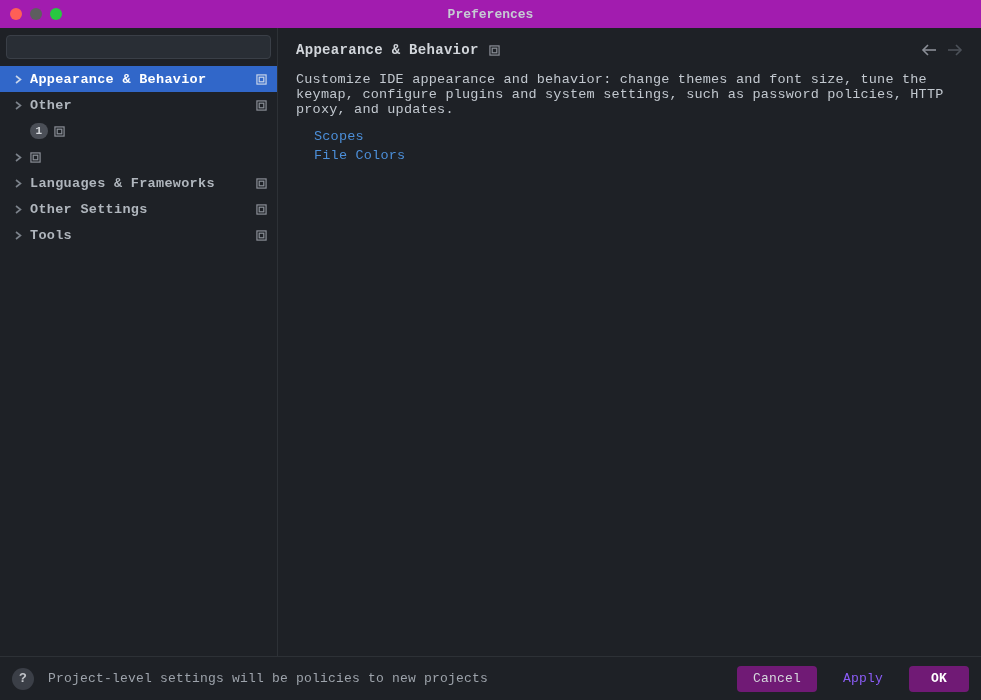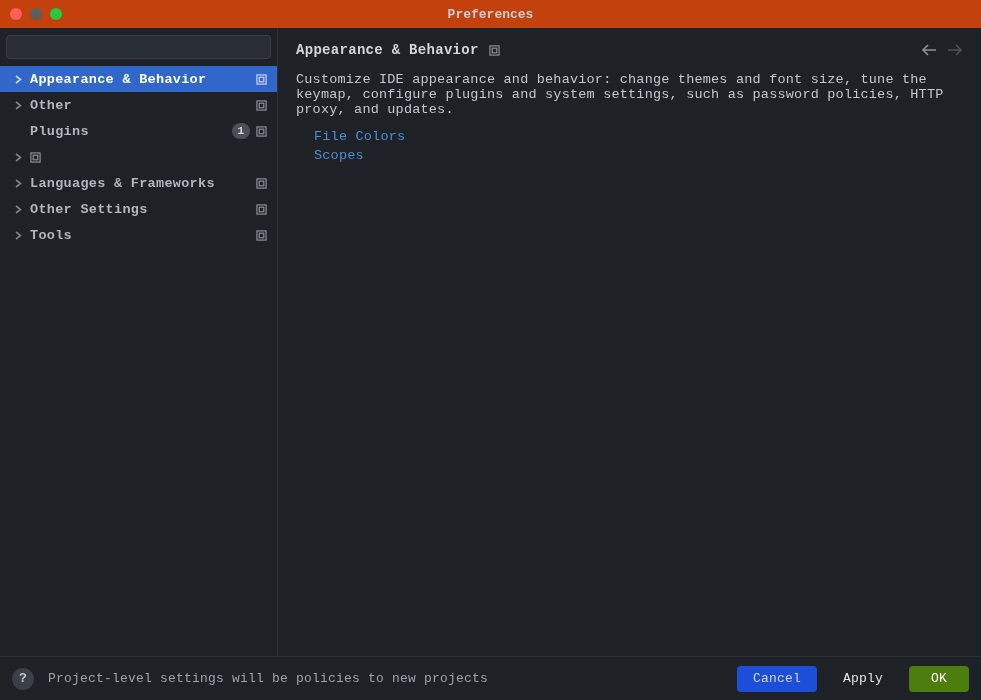--- a/index.html
+++ b/index.html
@@ -13,21 +13,21 @@
       background: #1e2126;
       font-family: 'Menlo', 'Monaco', 'Courier New', monospace;
       color: #b0b6bd;
       font-size: 13px;
       overflow: hidden;
       display: flex;
       flex-direction: column;
     }
     .titlebar {
       height: 28px;
-      background: #c2410c;
+      background: #a21caf;
       display: flex;
       align-items: center;
       position: relative;
     }
     .window-controls {
       display: flex;
       gap: 8px;
       padding-left: 10px;
     }
     .window-dot {
@@ -227,33 +227,33 @@
       height: 26px;
       padding: 0 16px;
       border-radius: 4px;
       font-family: inherit;
       font-size: 13px;
       cursor: pointer;
       border: none;
       letter-spacing: 0.2px;
     }
     .btn-cancel {
-      background: #1d4ed8;
+      background: #701a75;
       color: #d5d8dc;
       margin-left: 18px;
     }
     .btn-apply {
       background: transparent;
-      color: #e5e5e5;
+      color: #8b5cf6;
       cursor: default;
     }
     .btn-ok {
-      background: #4d7c0f;
+      background: #701a75;
       color: #ffffff;
-      font-weight: normal;
+      font-weight: bold;
       padding: 0 22px;
     }
     .proj-badge svg, .content-header svg {
       display: block;
     }
   </style>
 </head>
 <body>
 
 <div class="titlebar">
@@ -302,21 +302,20 @@
           <span class="label">Other</span>
           <span class="proj-badge">
             <svg width="11" height="11" viewBox="0 0 12 12" fill="none" stroke="currentColor" stroke-width="1.3">
   <rect x="1" y="1" width="10" height="10"></rect>
   <rect x="3.5" y="3.5" width="5" height="5"></rect>
 </svg>
           </span>
         </div>
         <div class="tree-item">
           <span class="spacer-chevron"></span>
-          <span class="label">Plugins</span>
           <span class="badge-num">1</span>
           <span class="proj-badge">
             <svg width="11" height="11" viewBox="0 0 12 12" fill="none" stroke="currentColor" stroke-width="1.3">
   <rect x="1" y="1" width="10" height="10"></rect>
   <rect x="3.5" y="3.5" width="5" height="5"></rect>
 </svg>
           </span>
         </div>
         <div class="tree-item">
           <span class="chevron">
@@ -395,22 +394,22 @@
         <span class="nav-arrow disabled">
           <svg width="16" height="12" viewBox="0 0 16 12" fill="none" stroke="currentColor" stroke-width="1.6">
             <line x1="1" y1="6" x2="14" y2="6"></line>
             <polyline points="9,1 14,6 9,11"></polyline>
           </svg>
         </span>
       </div>
     </div>
     <div class="desc">Customize IDE appearance and behavior: change themes and font size, tune the keymap, configure plugins and system settings, such as password policies, HTTP proxy, and updates.</div>
     <div class="links" id="links">
+        <span class="link">Scopes</span>
         <span class="link">File Colors</span>
-        <span class="link">Scopes</span>
       </div>
   </div>
 </div>
 
 <div class="footer">
   <span class="help-icon">?</span>
   <span class="footer-msg">Project-level settings will be policies to new projects</span>
   <div class="footer-buttons">
     <button class="btn btn-cancel">Cancel</button>
     <button class="btn btn-apply" disabled="">Apply</button>

